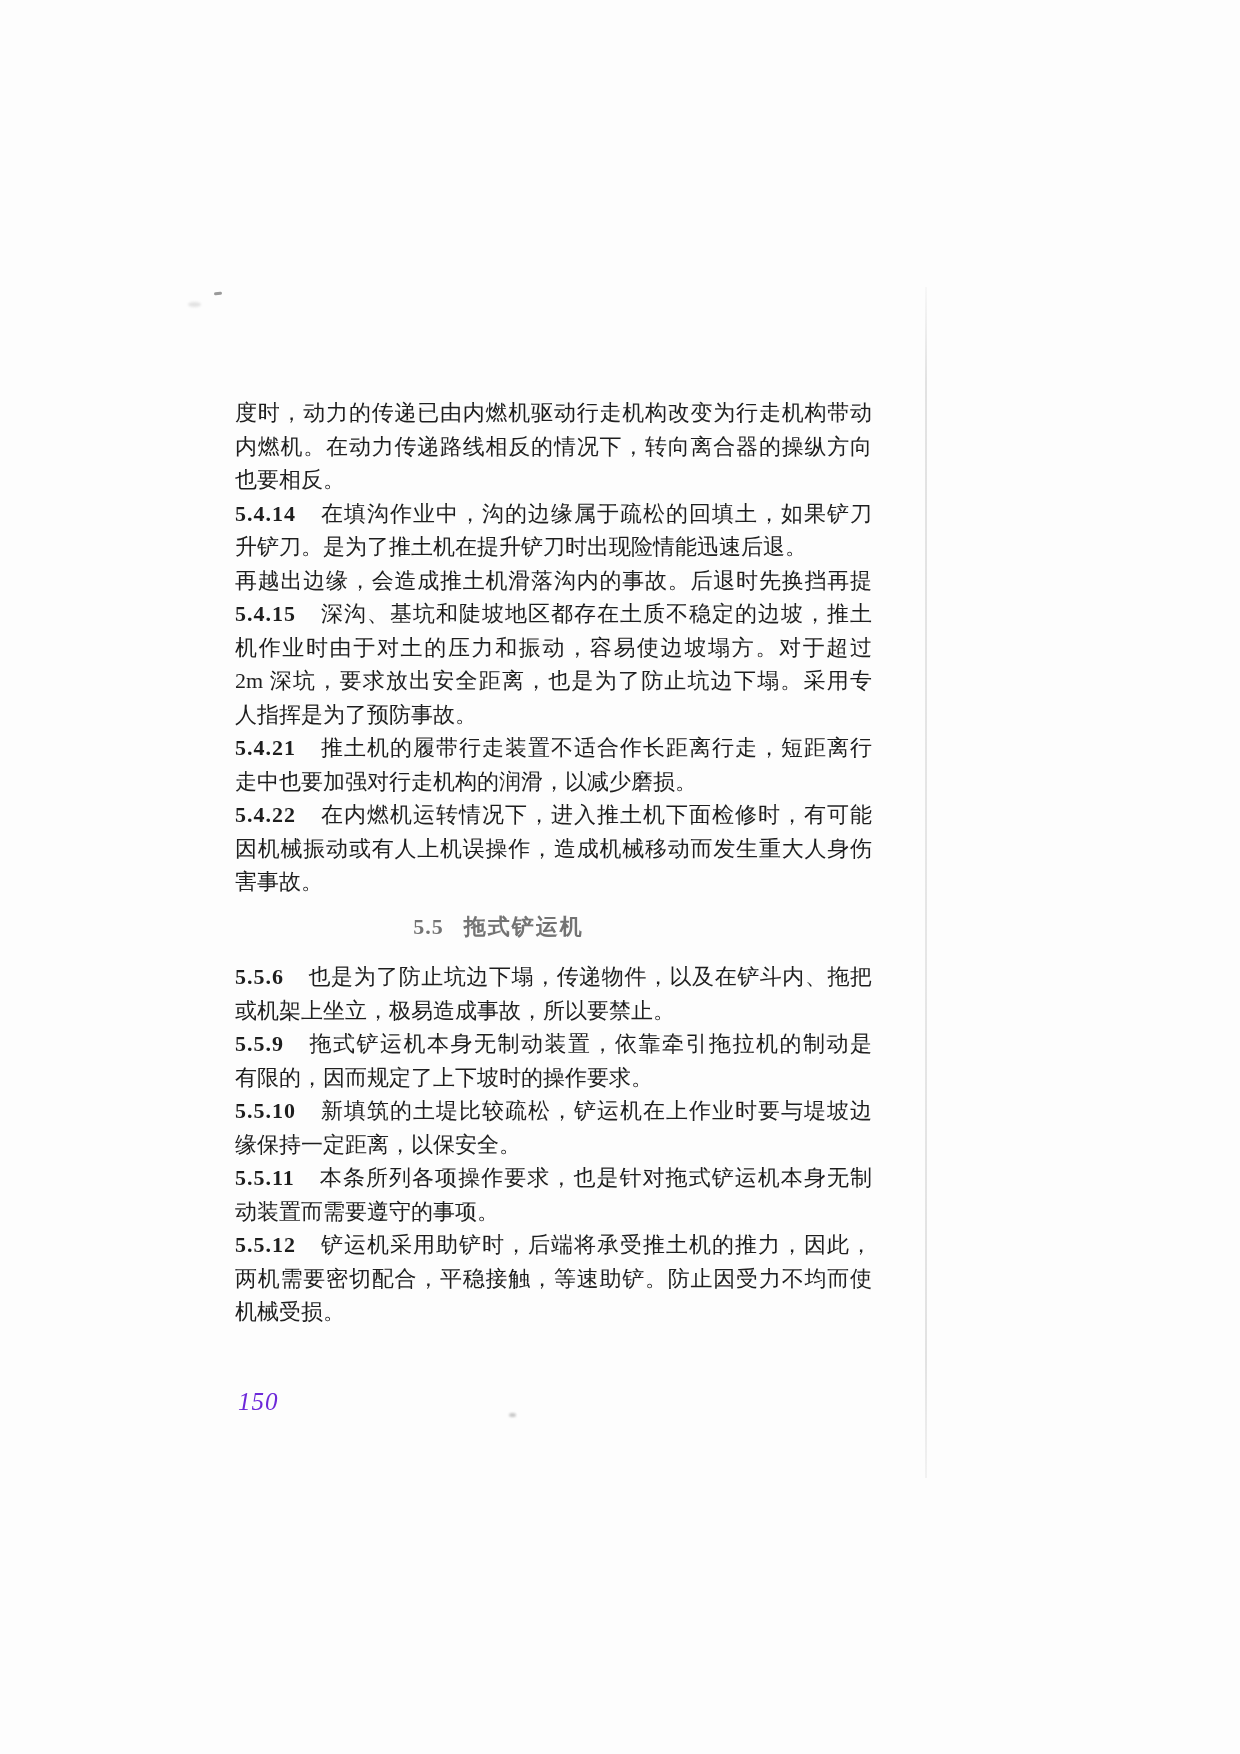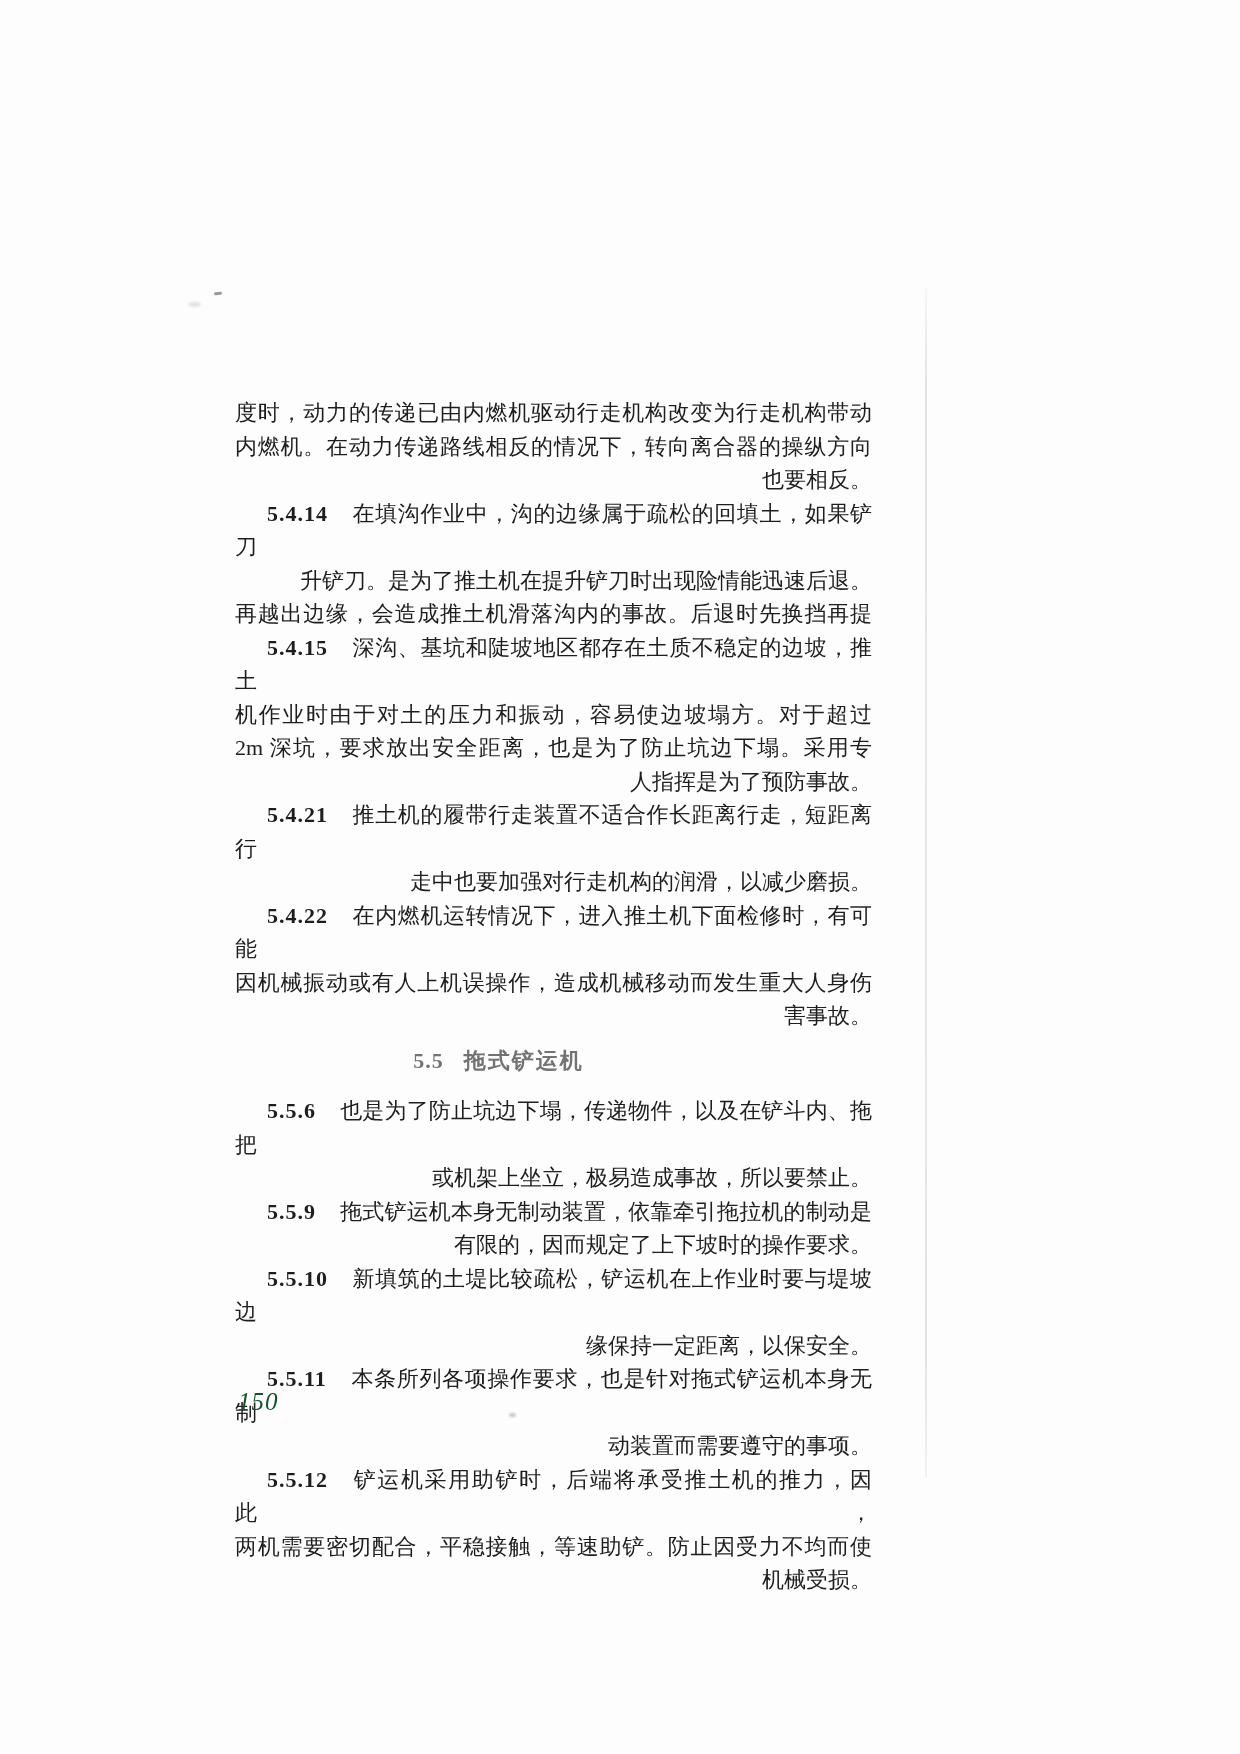--- a/index.html
+++ b/index.html
@@ -9,32 +9,32 @@
   }
   .page{position:absolute;inset:0;background:#fdfdfd;}
   .column{
     position:absolute;left:235px;top:396px;width:637px;
     font-size:22px;line-height:33.5px;color:#1e1e1e;
     text-rendering:optimizeLegibility;
     font-family:Liberation Serif, serif;
   }
   .line{min-height:33.5px;}
   .line.full{text-align:justify;text-align-last:justify;}
-  .line.endline{text-align:right;}
-  .num{font-weight:bold;margin-right:24px;letter-spacing:1px;white-space:nowrap;margin-left:32px;}
+  .line.endline{text-align:left;}
+  .num{font-weight:bold;margin-right:24px;letter-spacing:1px;white-space:nowrap;}
   .heading{
     font-weight:bold;text-align:center;text-align-last:center;
     margin:11px 0 17px 0;transform:translateX(-55px);
     font-size:22px;line-height:33.5px;color:#737373;
   }
   .heading .h-num{margin-right:20px;letter-spacing:1px;}
   .heading .h-title{letter-spacing:2px;}
   .pagenum{
     position:absolute;left:238px;top:1388px;
-    font-style:italic;font-size:25px;color:#14532d;letter-spacing:1px;
+    font-style:italic;font-size:25px;color:#6d28d9;letter-spacing:1px;
   }
   
   .vline{
     position:absolute;left:925px;top:287px;width:2px;height:1191px;
     background:linear-gradient(to bottom,#f7f7f7,#e2e2e2 8%,#e6e6e6 55%,#e2e2e2 90%,#f2f2f2);
   }
   .speck-dash{
     position:absolute;left:214px;top:292px;width:8px;height:3px;
     background:#9a9a9a;transform:rotate(-8deg);border-radius:2px;
   }

